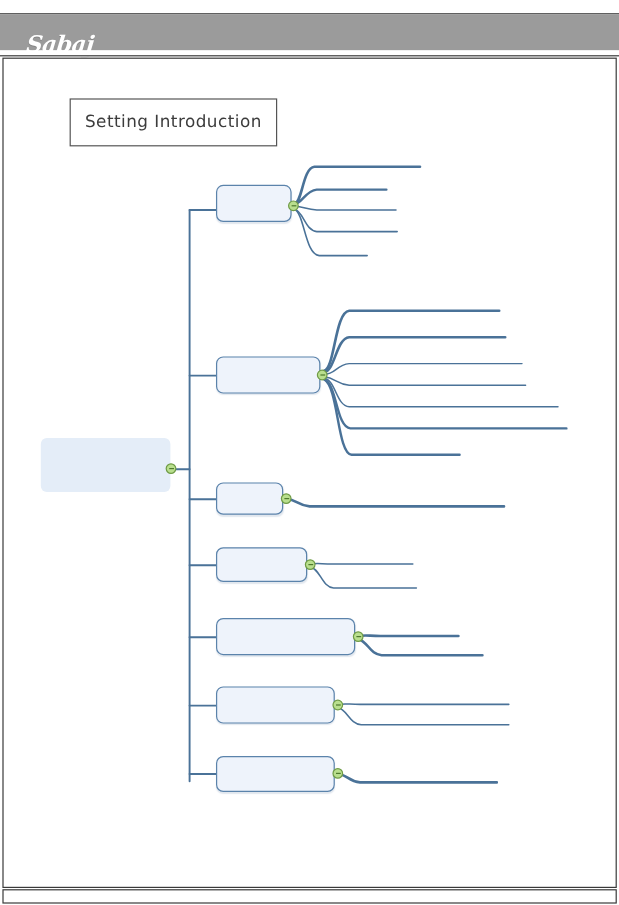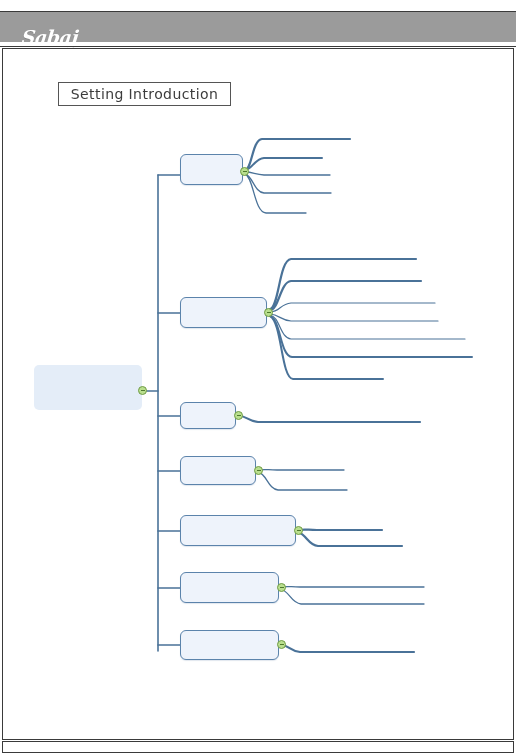--- a/index.html
+++ b/index.html
@@ -72,21 +72,21 @@
     width: 512px; height: 12px;
     background: #ffffff;
     border: 1px solid #3a3a3a;
     box-sizing: border-box;
   }
 
   
   .title-box {
     position: absolute;
     left: 58px; top: 82px;
-    width: 173px; height: 24px;
+    width: 173px; height: 40px;
     border: 1px solid #555;
     box-sizing: border-box;
     background: #ffffff;
     display: flex;
     align-items: center;
     justify-content: center;
   }
   .title-text {
     font-family: "DejaVu Sans", sans-serif;
     font-size: 14px;

